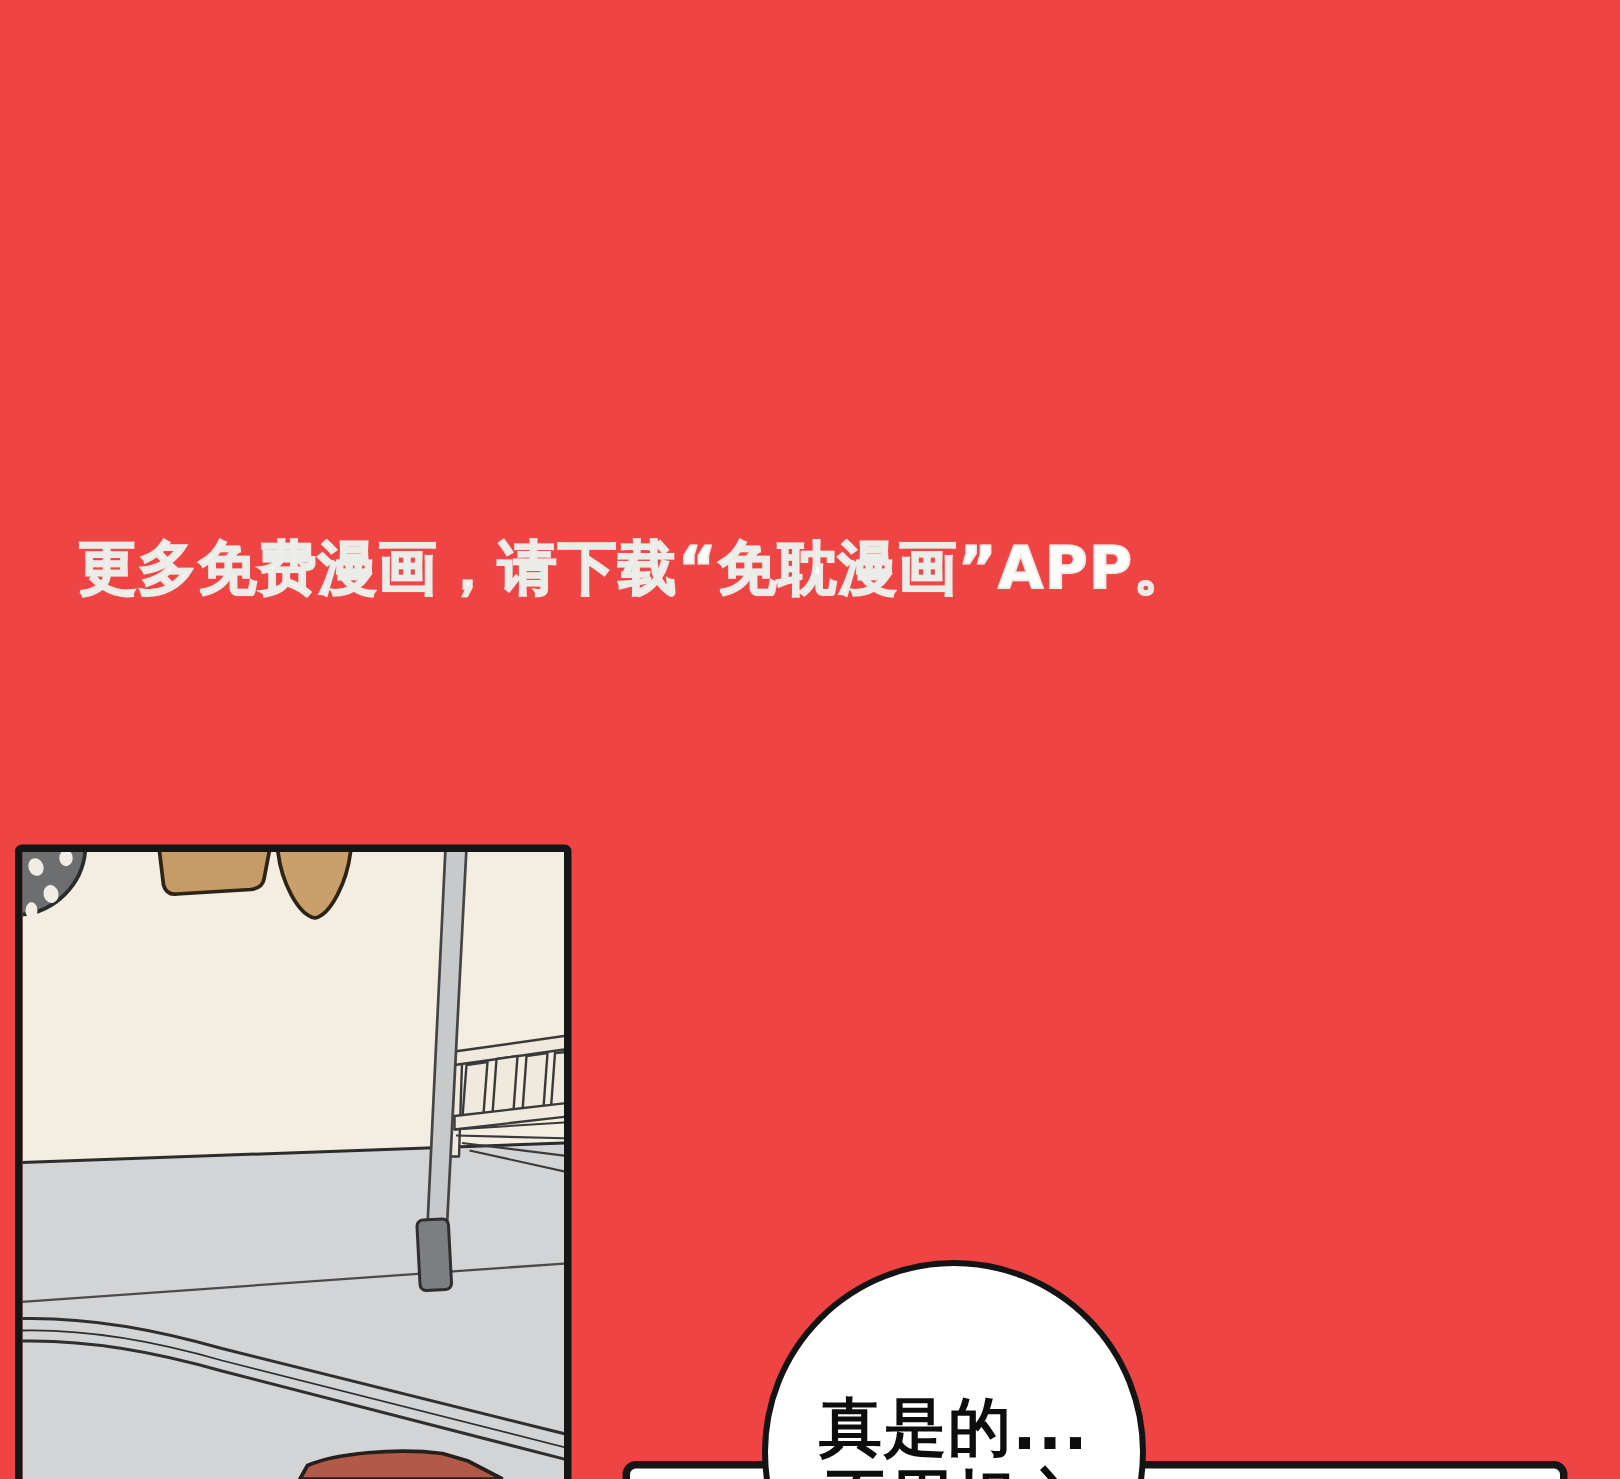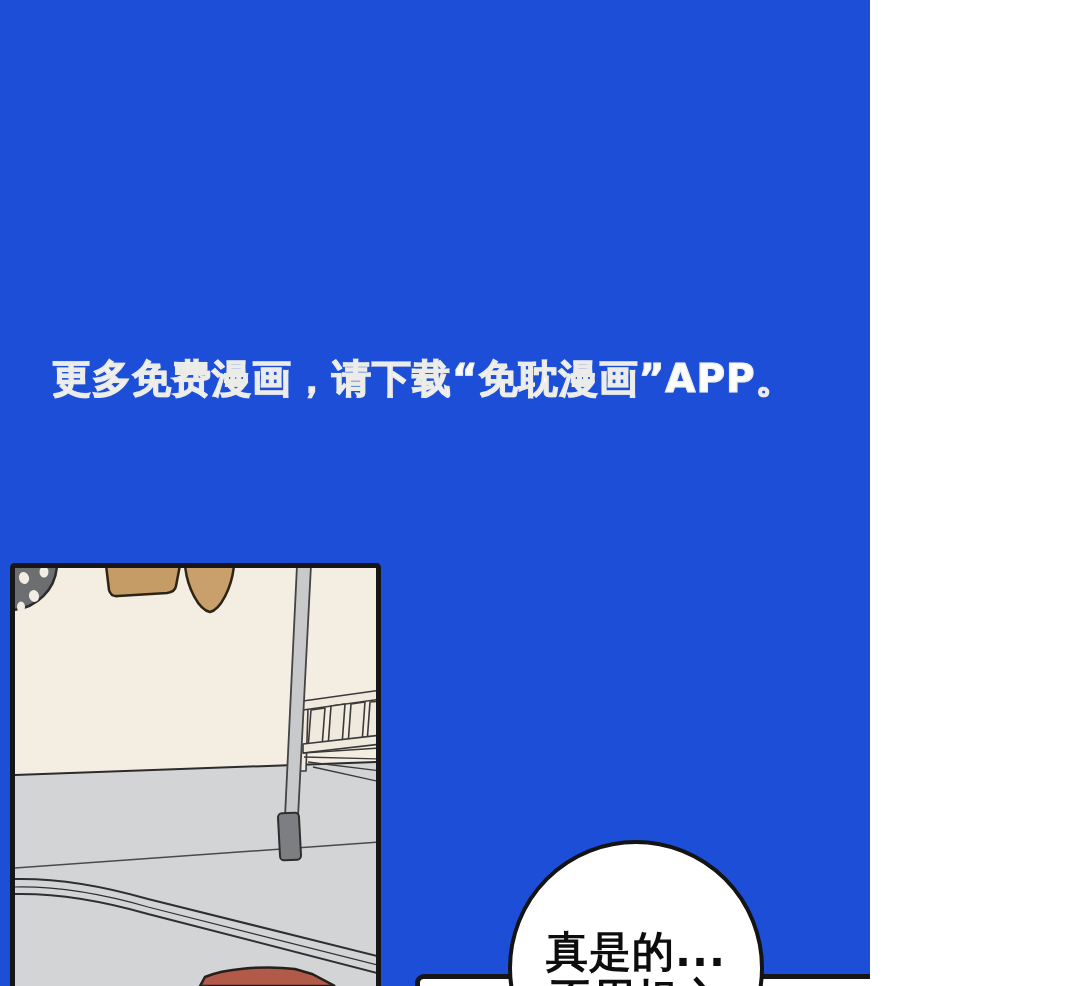--- a/index.html
+++ b/index.html
@@ -1,21 +1,21 @@
 <!DOCTYPE html>
 <html><head>
 <meta charset="utf-8">
 <style>
   html, body { margin: 0; padding: 0; }
   body { font-family: "DejaVu Sans", "Liberation Sans", sans-serif; background: #ffffff; }
   #page {
     position: relative;
-    width: 870px;
+    width: 1080px;
     height: 986px;
-    background: #1d4ed8;
+    background: #ef4444;
     overflow: hidden;
   }
   
   .watermark {
     position: absolute;
     left: 52px;
     top: 352px;
     font-size: 39px;
     font-weight: 700;
     letter-spacing: 1px;

